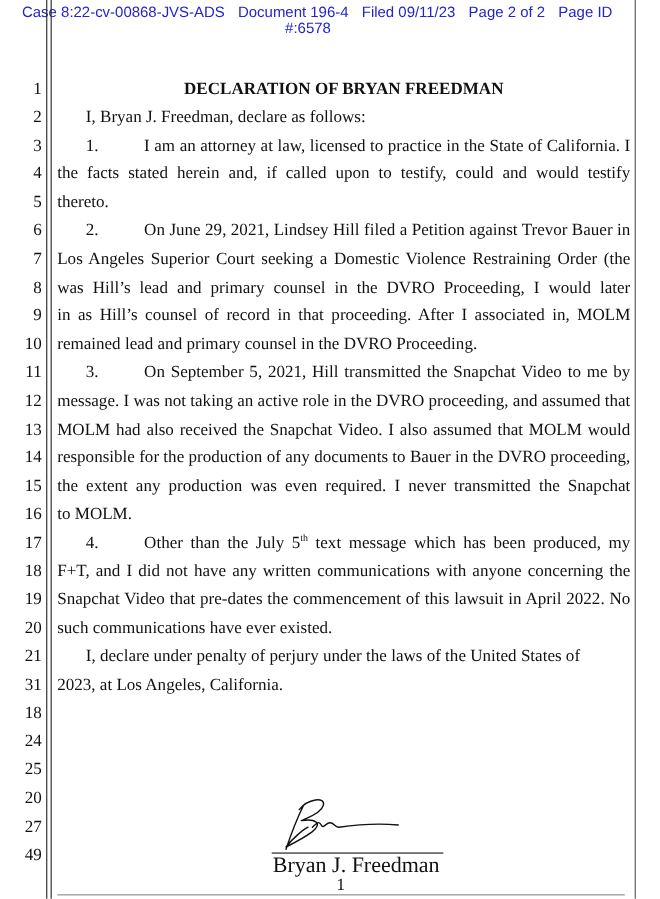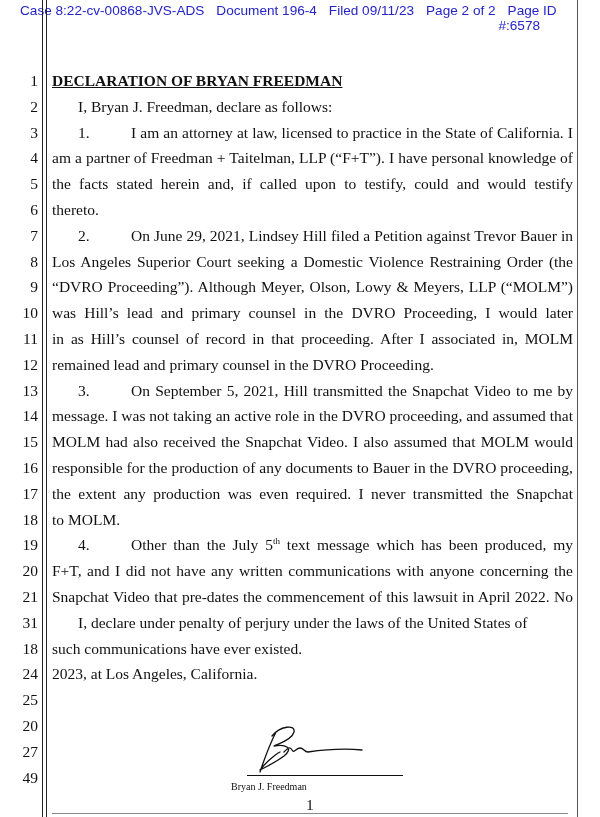--- a/index.html
+++ b/index.html
@@ -1,36 +1,36 @@
 <!DOCTYPE html>
 <html><head>
 <meta charset="utf-8">
 <style>
   html, body { margin: 0; padding: 0; background: #ffffff; }
   body { width: 600px; height: 817px; position: relative; overflow: hidden; font-family: "Liberation Serif", "DejaVu Serif", serif; color: #111; }
   .ecf-header { position: absolute; left: 20px; top: 3px; width: 520px; font-family: "Liberation Sans", "DejaVu Sans", sans-serif; font-size: 13.6px; color: #2424c8; line-height: 15px; white-space: nowrap; }
   .ecf-header .row1 { display: block; }
   .ecf-header .row1 span { margin-right: 12px; }
-  .ecf-header .row2 { display: block; text-align: right; padding-left: 0; width: 520px; }
+  .ecf-header .row2 { display: block; text-align: center; padding-left: 0; width: 520px; }
   .rule-left-1 { position: absolute; left: 42px; top: 0; width: 1px; height: 817px; background: #222; }
   .rule-left-2 { position: absolute; left: 46px; top: 0; width: 1px; height: 817px; background: #222; }
   .rule-right { position: absolute; left: 577px; top: 0; width: 1px; height: 817px; background: #555; }
   .rule-footer { position: absolute; left: 52px; top: 813px; width: 516px; height: 1px; background: #888; }
   .line-nums { position: absolute; left: 0; top: 68px; width: 38px; }
   .line-nums div { height: 25.8px; line-height: 25.8px; text-align: right; font-size: 15.5px; }
   .body-text { position: absolute; left: 52px; top: 68px; width: 521px; font-size: 15.5px; }
   .body-text .ln { height: 25.8px; line-height: 25.8px; white-space: nowrap; }
   .just { text-align: justify; text-align-last: justify; white-space: normal !important; overflow: hidden; }
-  .title { font-weight: bold; text-decoration: underline; }
+  .title { text-align: center; font-weight: bold; }
   .indent { padding-left: 26px; }
   .para-num { display: inline-block; width: 53px; }
   sup { font-size: 9px; line-height: 0; vertical-align: super; }
   .signature { position: absolute; left: 250px; top: 722px; width: 120px; height: 52px; }
   .sig-line { position: absolute; left: 247px; top: 775px; width: 156px; height: 1px; background: #111; }
-  .sig-name { position: absolute; left: 231px; top: 778px; font-size: 10px; line-height: 18px; }
+  .sig-name { position: absolute; left: 248px; top: 778px; font-size: 20px; line-height: 18px; }
   .page-num { position: absolute; left: 306px; top: 797px; font-size: 15.5px; line-height: 16px; }
 </style>
 </head>
 <body>
 
 <div class="ecf-header">
   <span class="row1">
     <span>Case 8:22-cv-00868-JVS-ADS</span><span>Document 196-4</span><span>Filed 09/11/23</span><span>Page 2 of 2</span><span>Page ID</span>
   </span>
   <span class="row2">#:6578</span>
@@ -69,40 +69,38 @@
   <div>25</div>
   <div>20</div>
   <div>27</div>
   <div>49</div>
 </div>
 
 <div class="body-text">
   <div class="ln title">DECLARATION OF BRYAN FREEDMAN</div>
   <div class="ln indent">I, Bryan J. Freedman, declare as follows:</div>
   <div class="ln just indent"><span class="para-num">1.</span><span>I am an attorney at law, licensed to practice in the State of California.  I</span></div>
-  <div class="ln just">am a partner of Freedman + Taitelman, LLP (“F+T”).  I have personal knowledge of</div>
   <div class="ln just">the facts stated herein and, if called upon to testify, could and would testify competently</div>
   <div class="ln">thereto.</div>
   <div class="ln just indent"><span class="para-num">2.</span><span>On June 29, 2021, Lindsey Hill filed a Petition against Trevor Bauer in</span></div>
   <div class="ln just">Los Angeles Superior Court seeking a Domestic Violence Restraining Order (the</div>
-  <div class="ln just">“DVRO Proceeding”).  Although Meyer, Olson, Lowy &amp; Meyers, LLP (“MOLM”)</div>
   <div class="ln just">was Hill’s lead and primary counsel in the DVRO Proceeding, I would later associate</div>
   <div class="ln just">in as Hill’s counsel of record in that proceeding.  After I associated in, MOLM</div>
   <div class="ln">remained lead and primary counsel in the DVRO Proceeding.</div>
   <div class="ln just indent"><span class="para-num">3.</span><span>On September 5, 2021, Hill transmitted the Snapchat Video to me by text</span></div>
   <div class="ln just">message.  I was not taking an active role in the DVRO proceeding, and assumed that</div>
   <div class="ln just">MOLM had also received the Snapchat Video.  I also assumed that MOLM would be</div>
   <div class="ln just">responsible for the production of any documents to Bauer in the DVRO proceeding, to</div>
   <div class="ln just">the extent any production was even required.  I never transmitted the Snapchat Video</div>
   <div class="ln">to MOLM.</div>
   <div class="ln just indent"><span class="para-num">4.</span><span>Other than the July 5</span><sup>th</sup><span> text message which has been produced, my firm,</span></div>
   <div class="ln just">F+T, and I did not have any written communications with anyone concerning the</div>
   <div class="ln just">Snapchat Video that pre-dates the commencement of this lawsuit in April 2022.  No</div>
+  <div class="ln">such communications have ever existed.</div>
   <div class="ln indent">I, declare under penalty of perjury under the laws of the United States of</div>
-  <div class="ln">such communications have ever existed.</div>
   <div class="ln">2023, at Los Angeles, California.</div>
 </div>
 
 <svg class="signature" viewBox="0 0 120 52" xmlns="http://www.w3.org/2000/svg">
   <path d="M10 50 C 14 38, 20 22, 26 10 M 22 14 C 30 4, 46 2, 44 10 C 42 18, 28 22, 24 24 C 36 22, 44 26, 34 34 C 26 40, 14 46, 10 48 C 16 40, 26 32, 30 30 M 34 30 C 38 26, 40 24, 42 28 C 44 32, 46 26, 50 26 C 54 26, 54 30, 58 30 C 72 28, 92 26, 112 28" fill="none" stroke="#111" stroke-width="1.3" stroke-linecap="round" stroke-linejoin="round"></path>
 </svg>
 <div class="sig-line"></div>
 <div class="sig-name">Bryan J. Freedman</div>
 <div class="page-num">1</div>
 

